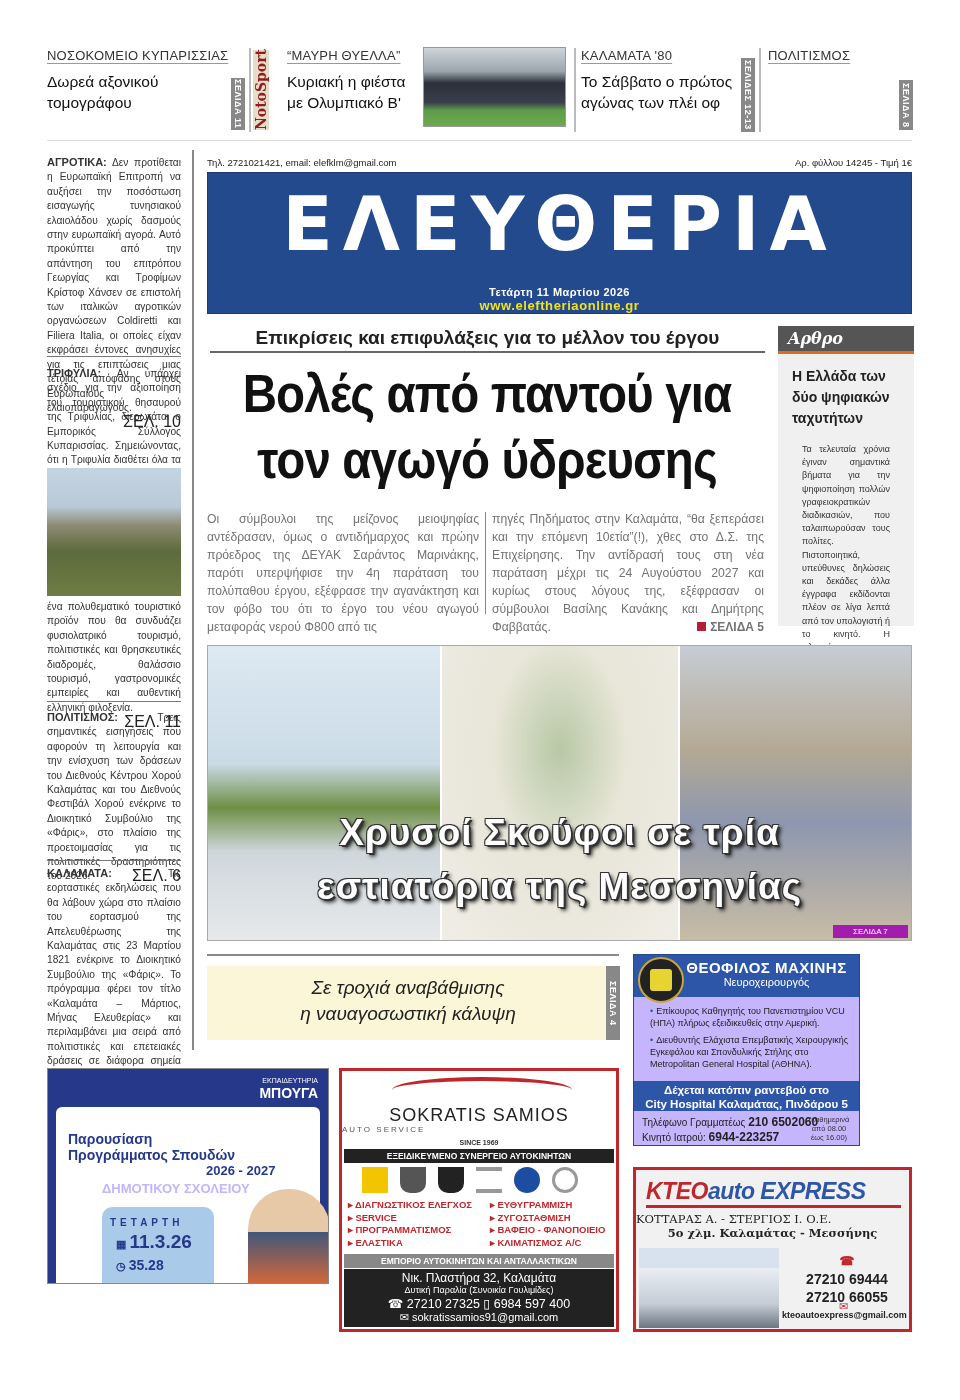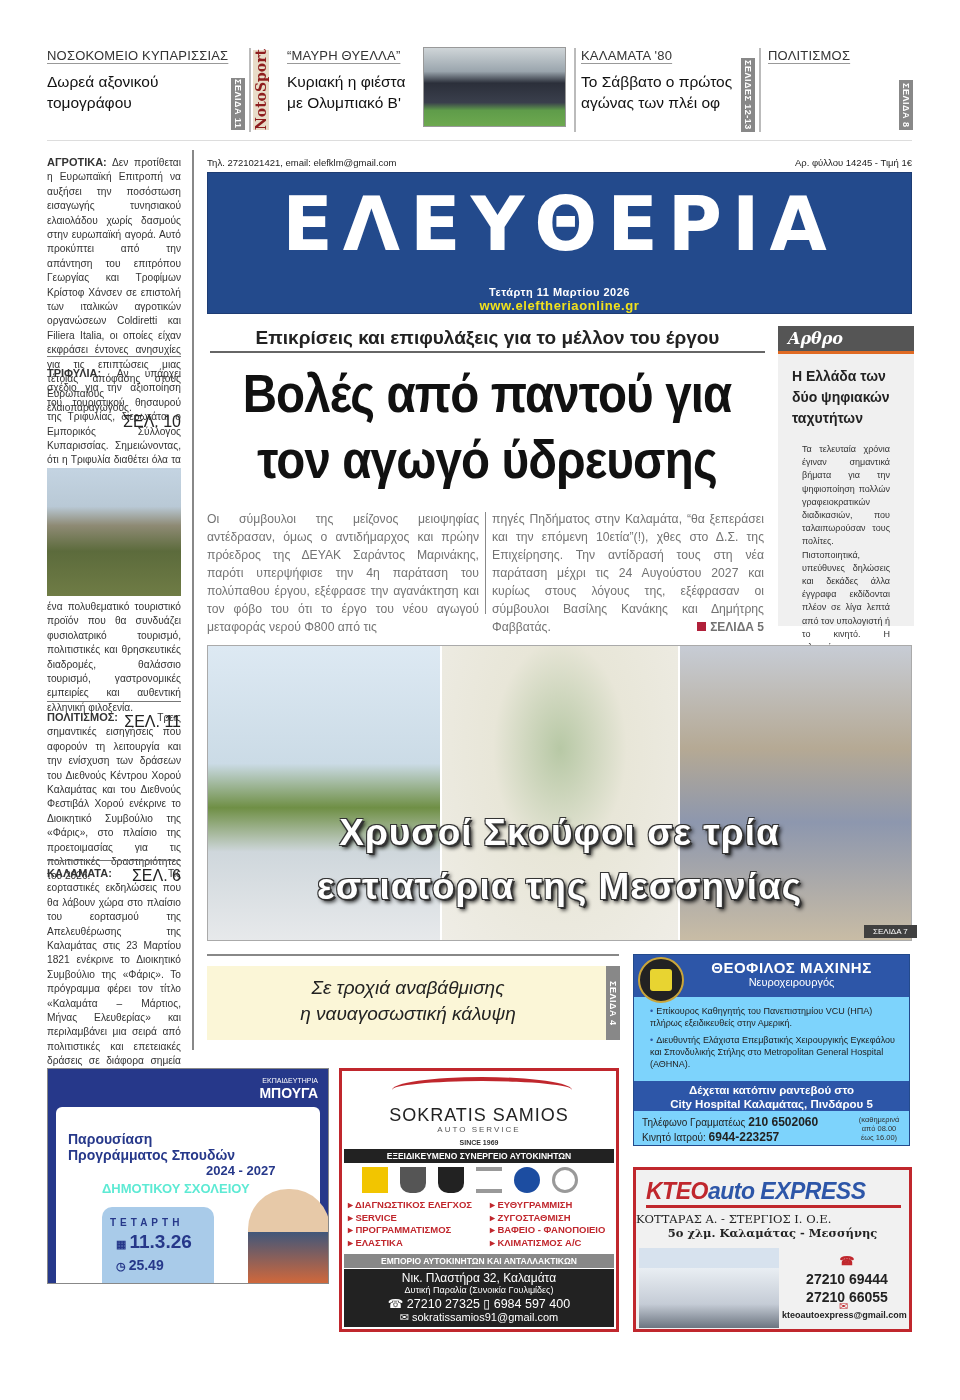--- a/index.html
+++ b/index.html
@@ -30,57 +30,57 @@
 .arthro .hd{background:#555;color:#fff;font-family:"DejaVu Serif",serif;font-style:italic;font-weight:bold;font-size:16px;padding:3px 10px;border-bottom:3px solid #e06a23}
 .arthro .tt{font-weight:bold;font-size:14px;line-height:21px;text-align:left;margin-top:12px;color:#222}
 .arthro .tx{font-size:9px;line-height:13.2px;text-align:justify;padding:0 24px;margin-top:14px;color:#333}
 .arthro .pg{font-style:italic;font-weight:bold;font-size:10px;text-align:right;padding:0 8px;margin-top:8px;border-top:2px solid #888;padding-top:4px;margin-left:8px;margin-right:8px}
 
 .photo{position:absolute;left:207px;top:645px;width:705px;height:296px;border:1px solid #aaa;overflow:hidden;display:flex}
 .photo .p1{width:232px;background:linear-gradient(180deg,#dde9f3 0%,#cbdbe6 40%,#6f8f45 55%,#cfd7dc 70%,#e7e9eb 100%)}
 .photo .p2{width:236px;background:radial-gradient(ellipse at 50% 35%,#b7c8a5 0%,#e8e6d8 40%,#efede6 100%)}
 .photo .p3{flex:1;background:linear-gradient(180deg,#c7ccd5 0%,#b5a994 35%,#8d97ae 60%,#c8bca5 100%)}
 .ptitle{position:absolute;left:207px;width:705px;text-align:center;color:#fff;font-weight:bold;font-size:37px;letter-spacing:1px;text-shadow:2px 2px 0 #333,-1px -1px 0 #333,1px -1px 0 #333,-1px 1px 0 #333,3px 3px 4px #000}
-.ptag{position:absolute;left:864px;top:925px;background:#404040;color:#fff;font-size:8px;padding:2px 9px}
+.ptag{position:absolute;left:833px;top:925px;background:#a21caf;color:#fff;font-size:8px;padding:2px 20px}
 
 .ybox{position:absolute;left:207px;top:966px;width:402px;height:74px;background:#fbf6d7;text-align:center;font-style:italic;font-size:19px;line-height:26px;color:#222;padding-top:9px}
 
-.doc{position:absolute;left:633px;top:954px;width:277px;height:192px;background:#7dd3fc;border:1px solid #234a8c}
+.doc{position:absolute;left:633px;top:954px;width:227px;height:192px;background:#c4b5fd;border:1px solid #234a8c}
 .doc .top{height:42px;background:#2d56a8;color:#fff;text-align:center;padding-left:40px}
 .doc .name{font-size:15px;font-weight:bold;padding-top:4px;letter-spacing:.5px}
 .doc .role{font-size:11px}
 .doc .badge{position:absolute;left:4px;top:2px;width:46px;height:46px;border-radius:50%;background:#222;border:2px solid #c9a53a;display:flex;align-items:center;justify-content:center}
 .doc .badge i{display:block;width:22px;height:22px;background:#e8d431;border-radius:3px}
 .doc ul{list-style:none;font-size:9px;line-height:12px;color:#222;padding:8px 8px 0 16px}
 .doc ul li{margin-bottom:5px}
 .doc .dot{color:#2d56a8;margin-right:3px}
 .doc .band{position:absolute;left:0;right:0;top:126px;height:30px;background:#2d56a8;color:#fff;font-size:11.5px;text-align:center;line-height:14px;padding-top:2px;font-weight:bold}
 .doc .foot{position:absolute;left:8px;top:160px;font-size:10px;line-height:15px;color:#222}
 .doc .foot b{font-size:12px}
 .doc .hrs{position:absolute;right:6px;top:160px;font-size:7.5px;line-height:9px;text-align:center;color:#333}
 
 .sch{position:absolute;left:47px;top:1068px;width:282px;height:216px;background:#26388a;border:1px solid #888;overflow:hidden}
 .sch .brand{position:absolute;right:10px;top:8px;color:#fff;text-align:right}
 .sch .brand small{display:block;font-size:7px}
 .sch .brand b{font-size:14px}
 .sch .card{position:absolute;left:8px;top:38px;width:264px;height:196px;background:#fff;border-radius:6px}
 .sch .t1{position:absolute;left:20px;top:62px;color:#26388a;font-weight:bold;font-size:14px;line-height:16px}
 .sch .yr{position:absolute;left:158px;top:94px;color:#26388a;font-weight:bold;font-size:13px}
-.sch .dm{position:absolute;left:54px;top:112px;color:#5eead4;font-weight:bold;font-size:13px}
+.sch .dm{position:absolute;left:54px;top:112px;color:#c4b5fd;font-weight:bold;font-size:13px}
 .sch .blue{position:absolute;left:54px;top:138px;width:112px;height:98px;background:#a9cbe9;border-radius:10px}
 .sch .day{position:absolute;left:62px;top:148px;color:#26388a;font-weight:bold;font-size:10px;letter-spacing:4px}
 .sch .date{position:absolute;left:68px;top:162px;color:#26388a;font-weight:bold;font-size:19px}
 .sch .time{position:absolute;left:68px;top:188px;color:#26388a;font-weight:bold;font-size:14px}
 .sch .kid{position:absolute;left:200px;top:120px;width:82px;height:144px;background:linear-gradient(180deg,#e7c9a8 0%,#e7c9a8 30%,#41577a 30%,#e36a33 70%,#2e3f6b 100%);border-radius:40px 40px 0 0}
 .sch .slog{position:absolute;left:40px;top:240px;width:170px;color:#fff;font-family:"DejaVu Serif",serif;font-size:9px;line-height:11px;text-align:center;font-weight:bold}
 
 .auto{position:absolute;left:339px;top:1068px;width:280px;height:264px;border:3px solid #c0272d;background:#fff}
 .auto .car{position:absolute;left:50px;top:6px;width:180px;height:26px;border-top:4px solid #c0272d;border-radius:60% 60% 0 0}
 .auto .nm{position:absolute;left:0;right:0;top:34px;text-align:center;font-size:18px;color:#222;letter-spacing:1px}
-.auto .as{position:absolute;left:0;right:0;top:54px;text-align:center;font-size:8px;color:#555;letter-spacing:2px}
+.auto .as{position:absolute;left:0;right:0;top:54px;font-size:8px;color:#555;letter-spacing:2px}
 .auto .since{position:absolute;left:0;right:0;top:68px;text-align:center;font-size:7px;color:#333;font-weight:bold}
 .auto .bar1{position:absolute;left:2px;right:2px;top:78px;height:14px;background:#222;color:#fff;font-size:8.5px;text-align:center;line-height:14px;font-weight:bold}
 .auto .logos{position:absolute;left:20px;top:96px;display:flex;gap:12px}
 .auto .logos span{width:26px;height:26px;display:block}
 .auto .svc{position:absolute;top:128px;font-size:9.5px;line-height:12.5px;color:#c0272d;font-weight:bold}
 .auto .bar2{position:absolute;left:2px;right:2px;top:183px;height:14px;background:#888;color:#fff;font-size:8.5px;text-align:center;line-height:14px;font-weight:bold}
 .auto .dark{position:absolute;left:2px;right:2px;top:198px;bottom:2px;background:#222;color:#fff;text-align:center}
 .auto .dark .a1{font-size:12px;margin-top:2px}
 .auto .dark .a2{font-size:9px}
 .auto .dark .a3{font-size:12.5px;margin-top:1px}
@@ -201,26 +201,26 @@
     <span>Τηλέφωνο Γραμματέως</span> <b>210 6502060</b><br>
     <span>Κινητό Ιατρού:</span> <b>6944-223257</b>
   </div>
   <div class="hrs" style="width:48px">(καθημερινά από 08.00 έως 16.00)</div>
 </div>
 
 <div class="sch">
   <div class="card"></div>
   <div class="brand"><small>ΕΚΠΑΙΔΕΥΤΗΡΙΑ</small><b>ΜΠΟΥΓΑ</b></div>
   <div class="t1" style="width:180px">Παρουσίαση Προγράμματος Σπουδών</div>
-  <div class="yr">2024 - 2027</div>
+  <div class="yr">2026 - 2027</div>
   <div class="dm">ΔΗΜΟΤΙΚΟΥ ΣΧΟΛΕΙΟΥ</div>
   <div class="blue"></div>
   <div class="day">ΤΕΤΑΡΤΗ</div>
   <div class="date"><span style="font-size:11px">▦ </span><span>11.3.26</span></div>
-  <div class="time"><span style="font-size:11px">◷ </span><span>25.49</span></div>
+  <div class="time"><span style="font-size:11px">◷ </span><span>35.28</span></div>
   <div class="kid"></div>
   <div class="slog">Κάθε παιδί, μια ξεχωριστή διαδρομή γνώσης</div>
 </div>
 
 <div class="auto">
   <div class="car"></div>
   <div class="nm">SOKRATIS SAMIOS</div>
   <div class="as">AUTO SERVICE</div>
   <div class="since">SINCE 1969</div>
   <div class="bar1">ΕΞΕΙΔΙΚΕΥΜΕΝΟ ΣΥΝΕΡΓΕΙΟ ΑΥΤΟΚΙΝΗΤΩΝ</div>

